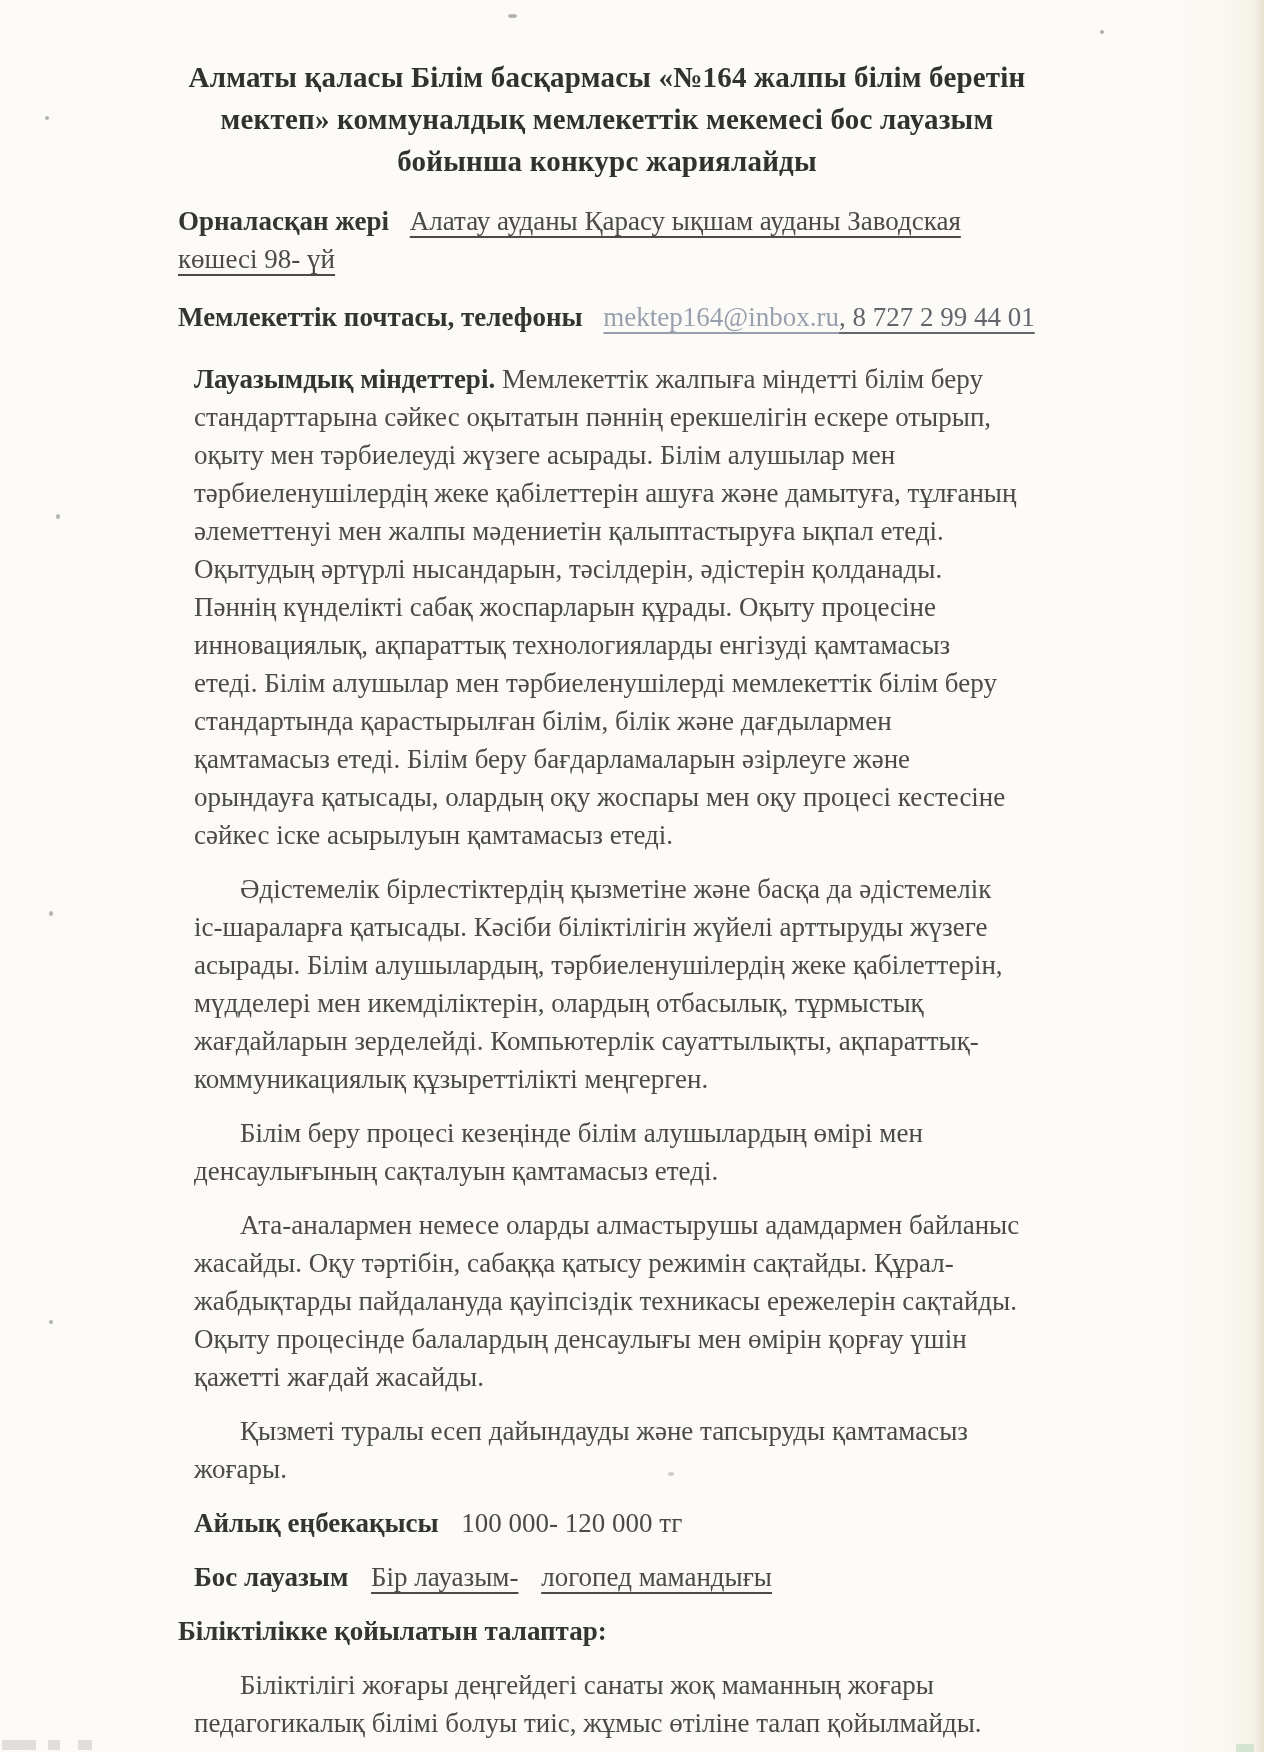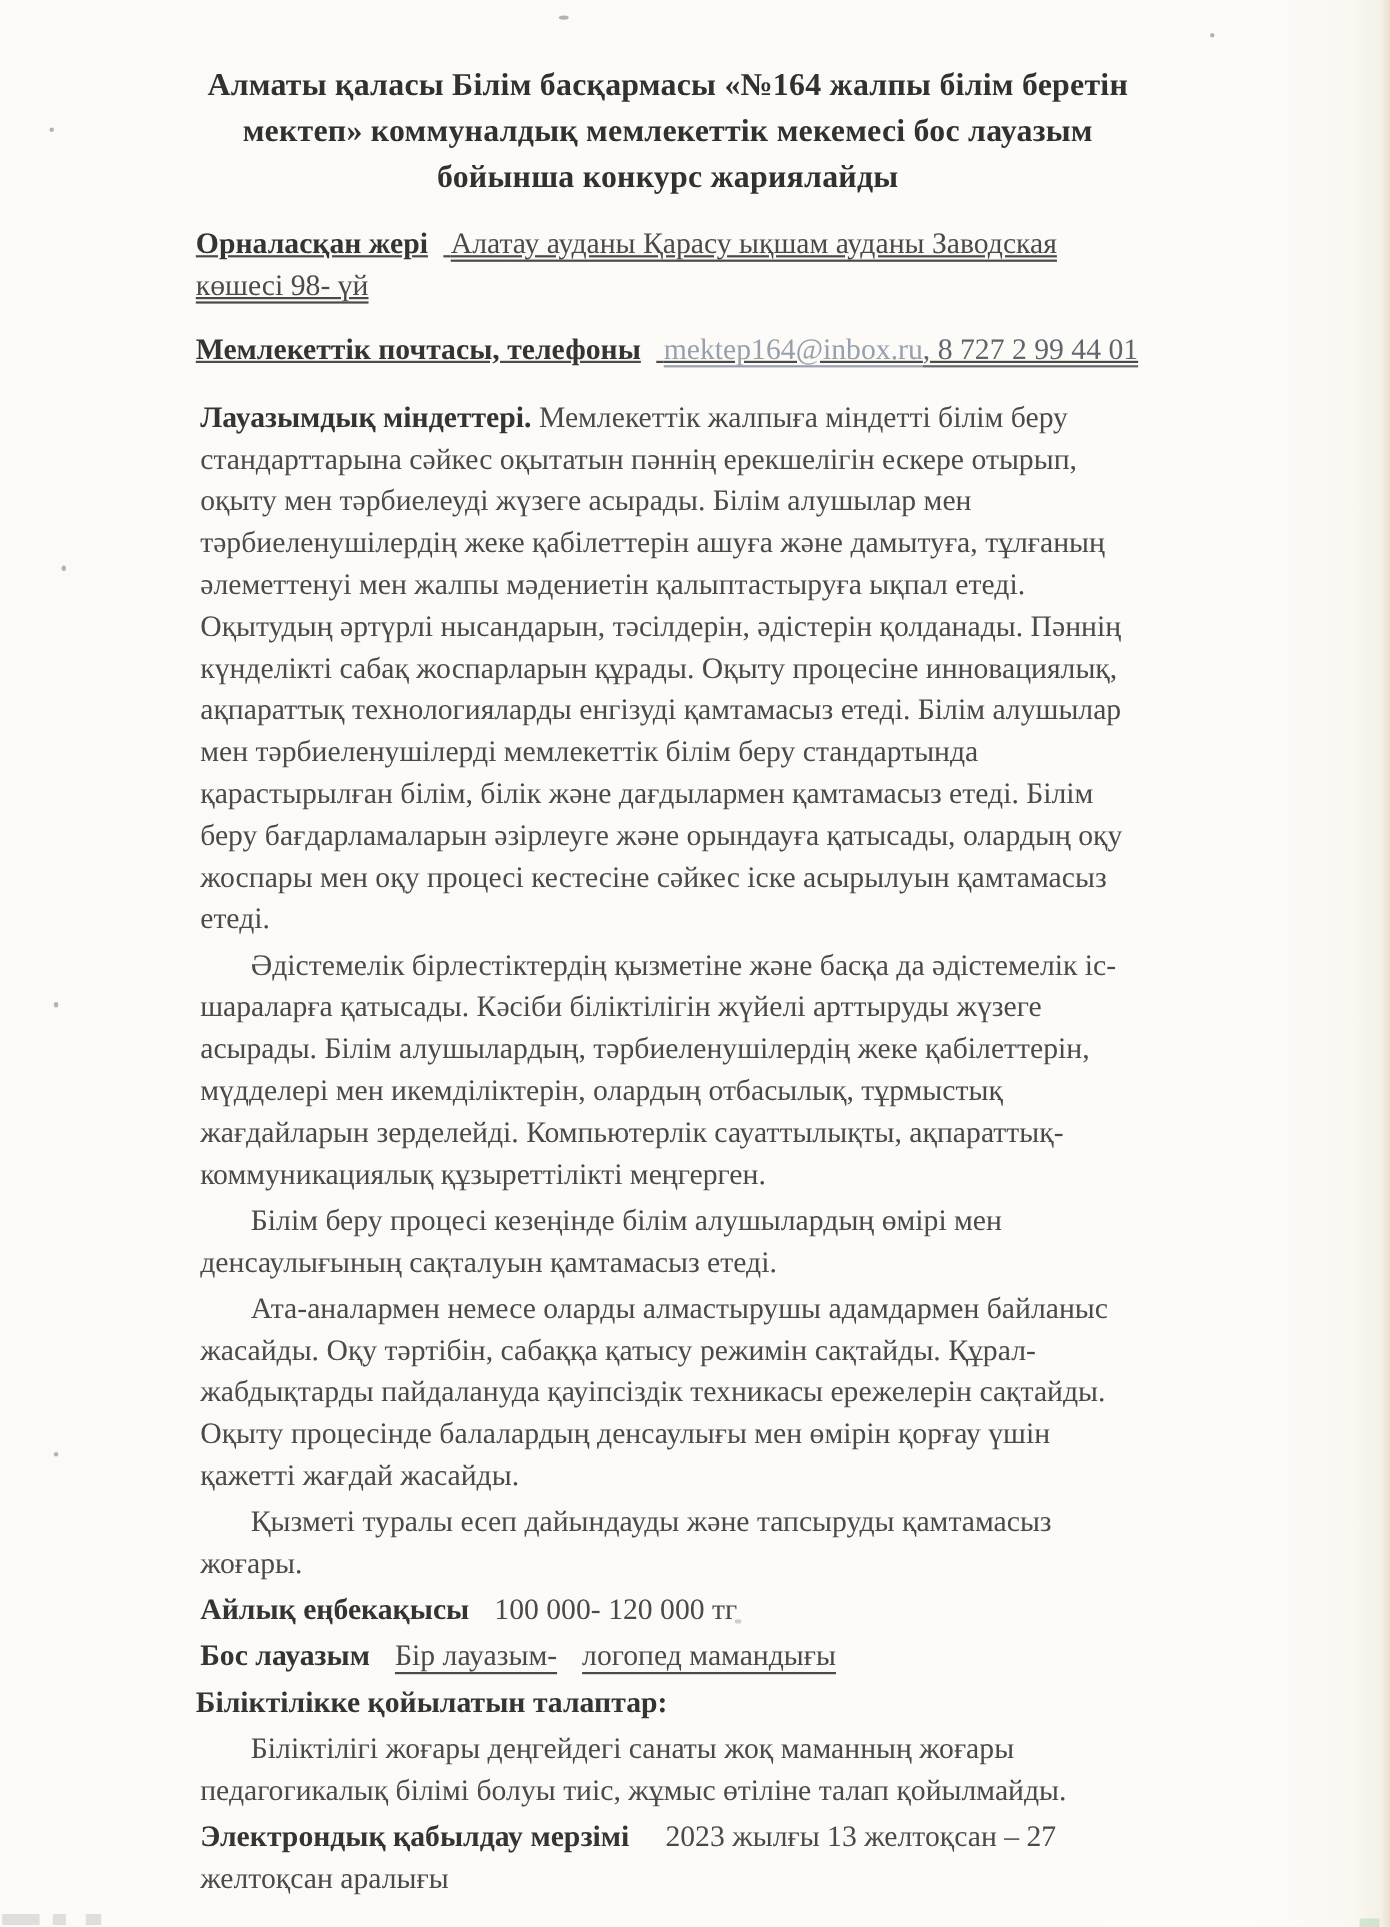--- a/index.html
+++ b/index.html
@@ -37,39 +37,39 @@
   }
   .doc-title {
     font-size: 29px;
     font-weight: 700;
     color: #31312e;
     text-align: center;
     line-height: 42px;
     margin: 0 0 20px 0;
     letter-spacing: 0.2px;
   }
-  .field-line { margin: 0 0 20px 0; text-decoration: underline; }
+  .field-line { margin: 0 0 20px 0; }
   .field-label {
     font-weight: 700;
     color: #343431;
     margin-right: 14px;
   }
   .underlined {
     text-decoration: underline;
     text-decoration-thickness: 2px;
     text-underline-offset: 6px;
   }
   .email-text {
     color: #98a0ae;
   }
   .phone-text {
     color: #63656c;
   }
   .contact-line { margin-bottom: 24px; }
-  .para { margin: 4px; }
+  .para { margin: 16px; }
   .para.indent { text-indent: 46px; }
   .inline-label {
     font-weight: 700;
     color: #343431;
   }
   .salary-line .field-label,
   .vacancy-line .field-label,
   .deadline-line .field-label { margin-right: 16px; }
   .vacancy-part { margin-right: 16px; }
   .deadline-line .field-label { margin-right: 26px; }

